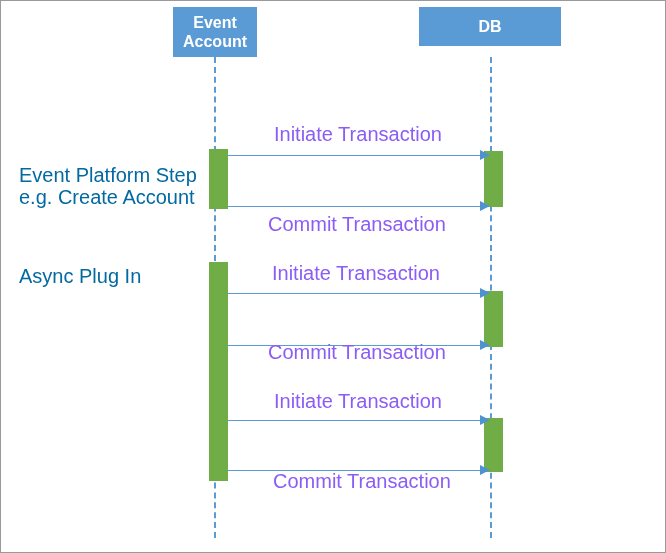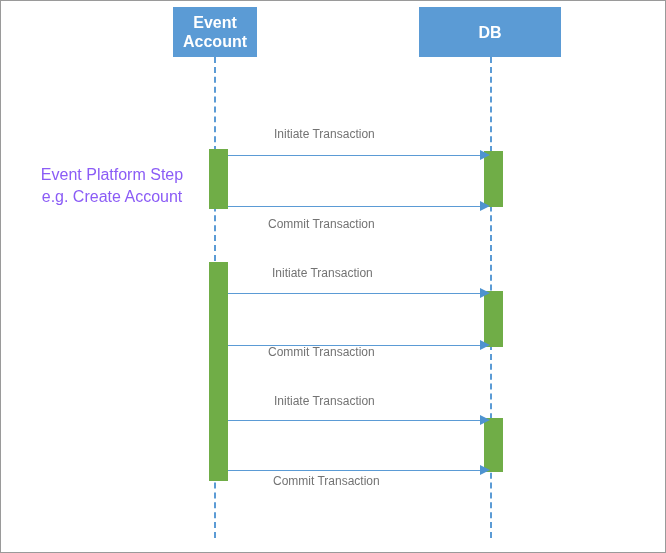--- a/index.html
+++ b/index.html
@@ -63,46 +63,46 @@
     position: absolute;
     top: -5px;
     width: 0;
     height: 0;
     border-top: 5px solid transparent;
     border-bottom: 5px solid transparent;
     border-left: 10px solid #4E93D0;
   }
   .msg-label {
     position: absolute;
-    color: #737373;
-    font-size: 12px;
+    color: #8b5cf6;
+    font-size: 20px;
     line-height: 19px;
     white-space: nowrap;
   }
 
   
   .side-label {
     position: absolute;
-    color: #8b5cf6;
-    font-size: 16px;
+    color: #0369a1;
+    font-size: 20px;
     line-height: 22px;
-    text-align: center;
+    text-align: left;
     white-space: pre-line;
   }
 </style>
 </head>
 <body>
 
 <div id="canvas">
 
   <div class="participant" style="left:172px; top:6px; width:84px; height:50px;">
     <div><span>Event</span><br><span>Account</span></div>
   </div>
 
-  <div class="participant" style="left:418px; top:6px; width:142px; height:50px;">
+  <div class="participant" style="left:418px; top:6px; width:142px; height:39px;">
     <div><span>DB</span><br></div>
   </div>
 
   <div class="lifeline" style="left:213px; top:56px; height:481px;"></div>
   <div class="lifeline" style="left:489px; top:56px; height:481px;"></div>
 
   <div class="activation" style="left:208px; top:148px; width:19px; height:60px;"></div>
   <div class="activation" style="left:483px; top:150px; width:19px; height:56px;"></div>
 
   <div class="activation" style="left:208px; top:261px; width:19px; height:219px;"></div>
@@ -141,14 +141,15 @@
 
   <div class="message" style="left:227px; top:469px; width:262px;">
     <div class="line" style="width:252px;"></div>
     <div class="head" style="left:252px;"></div>
   </div>
   <div class="msg-label" style="left:272px; top:471px;">Commit Transaction</div>
 
   <div class="side-label" style="left:18px; top:163px; width:186px;">Event Platform Step
 e.g. Create Account</div>
 
+  <div class="side-label" style="left:18px; top:264px; width:186px;">Async Plug In</div>
 
 </div>
 
 </body></html>

